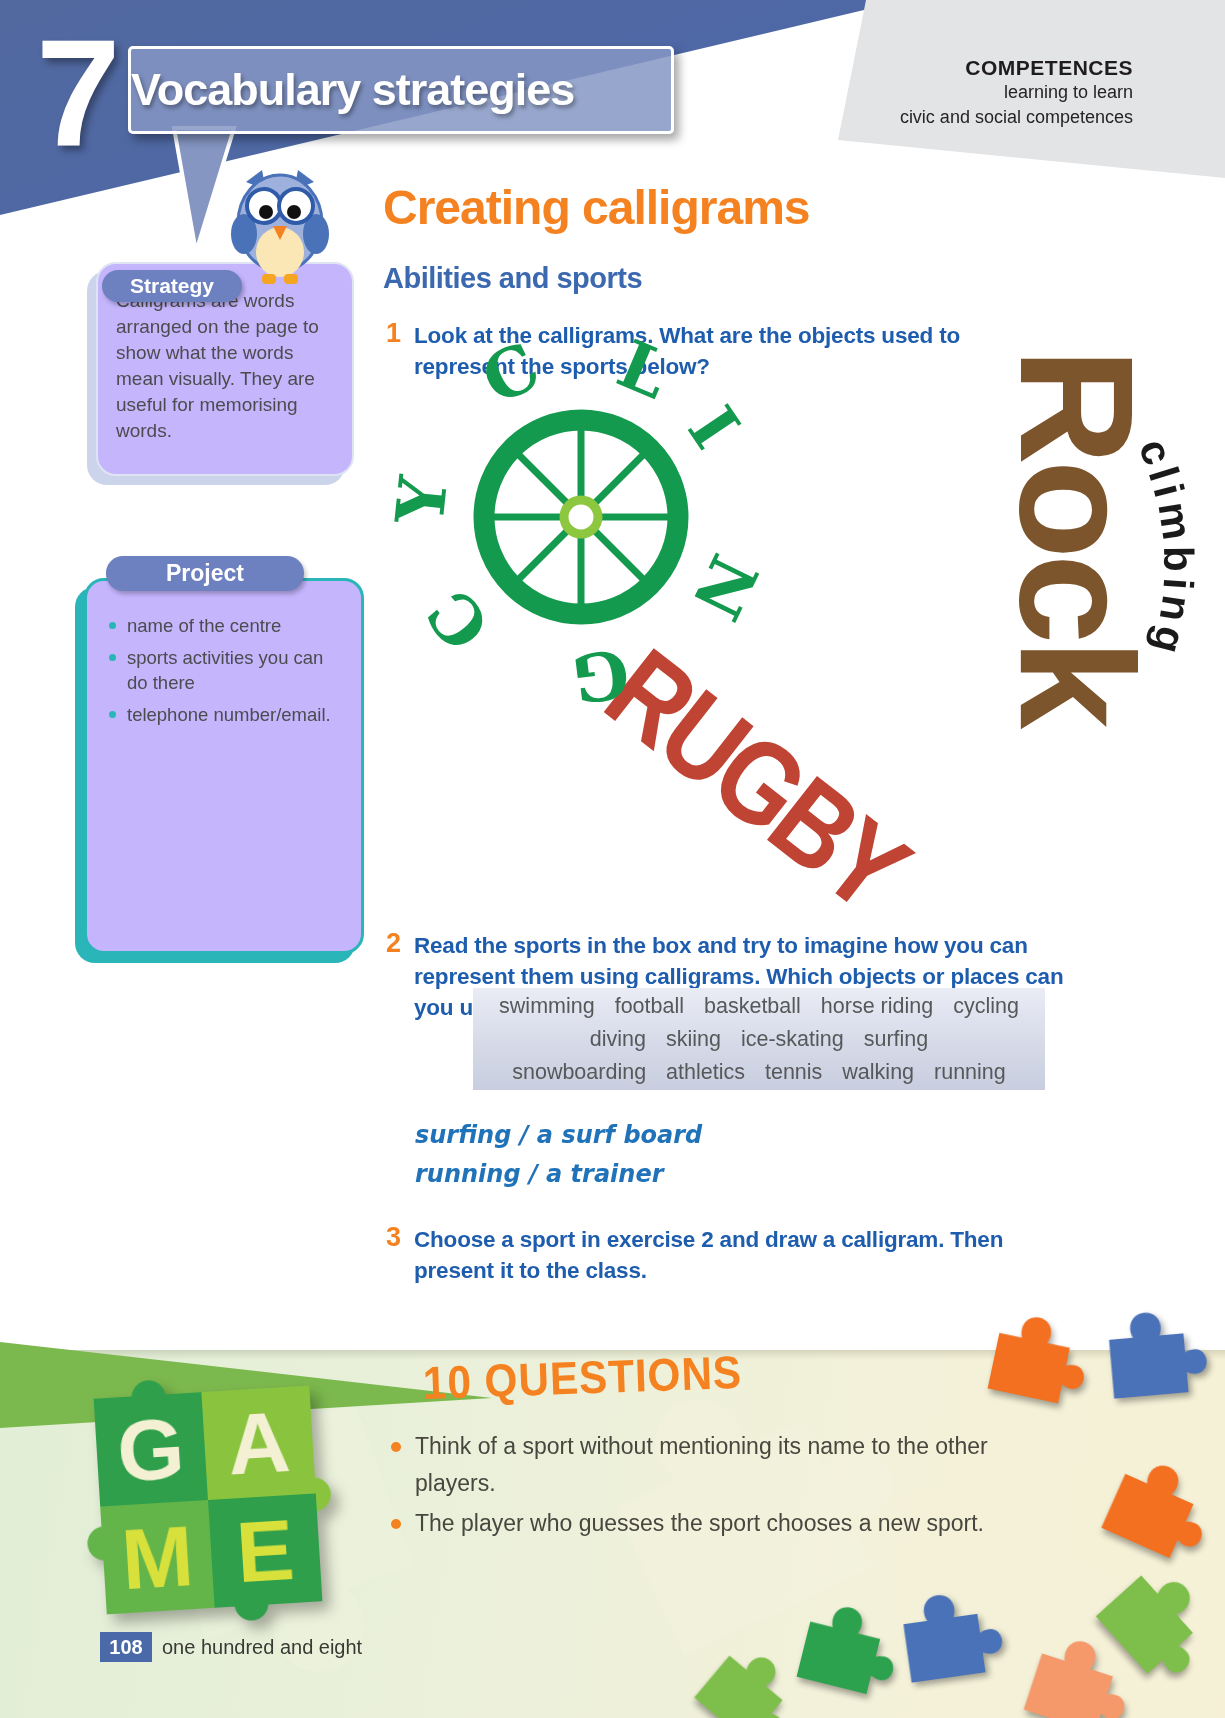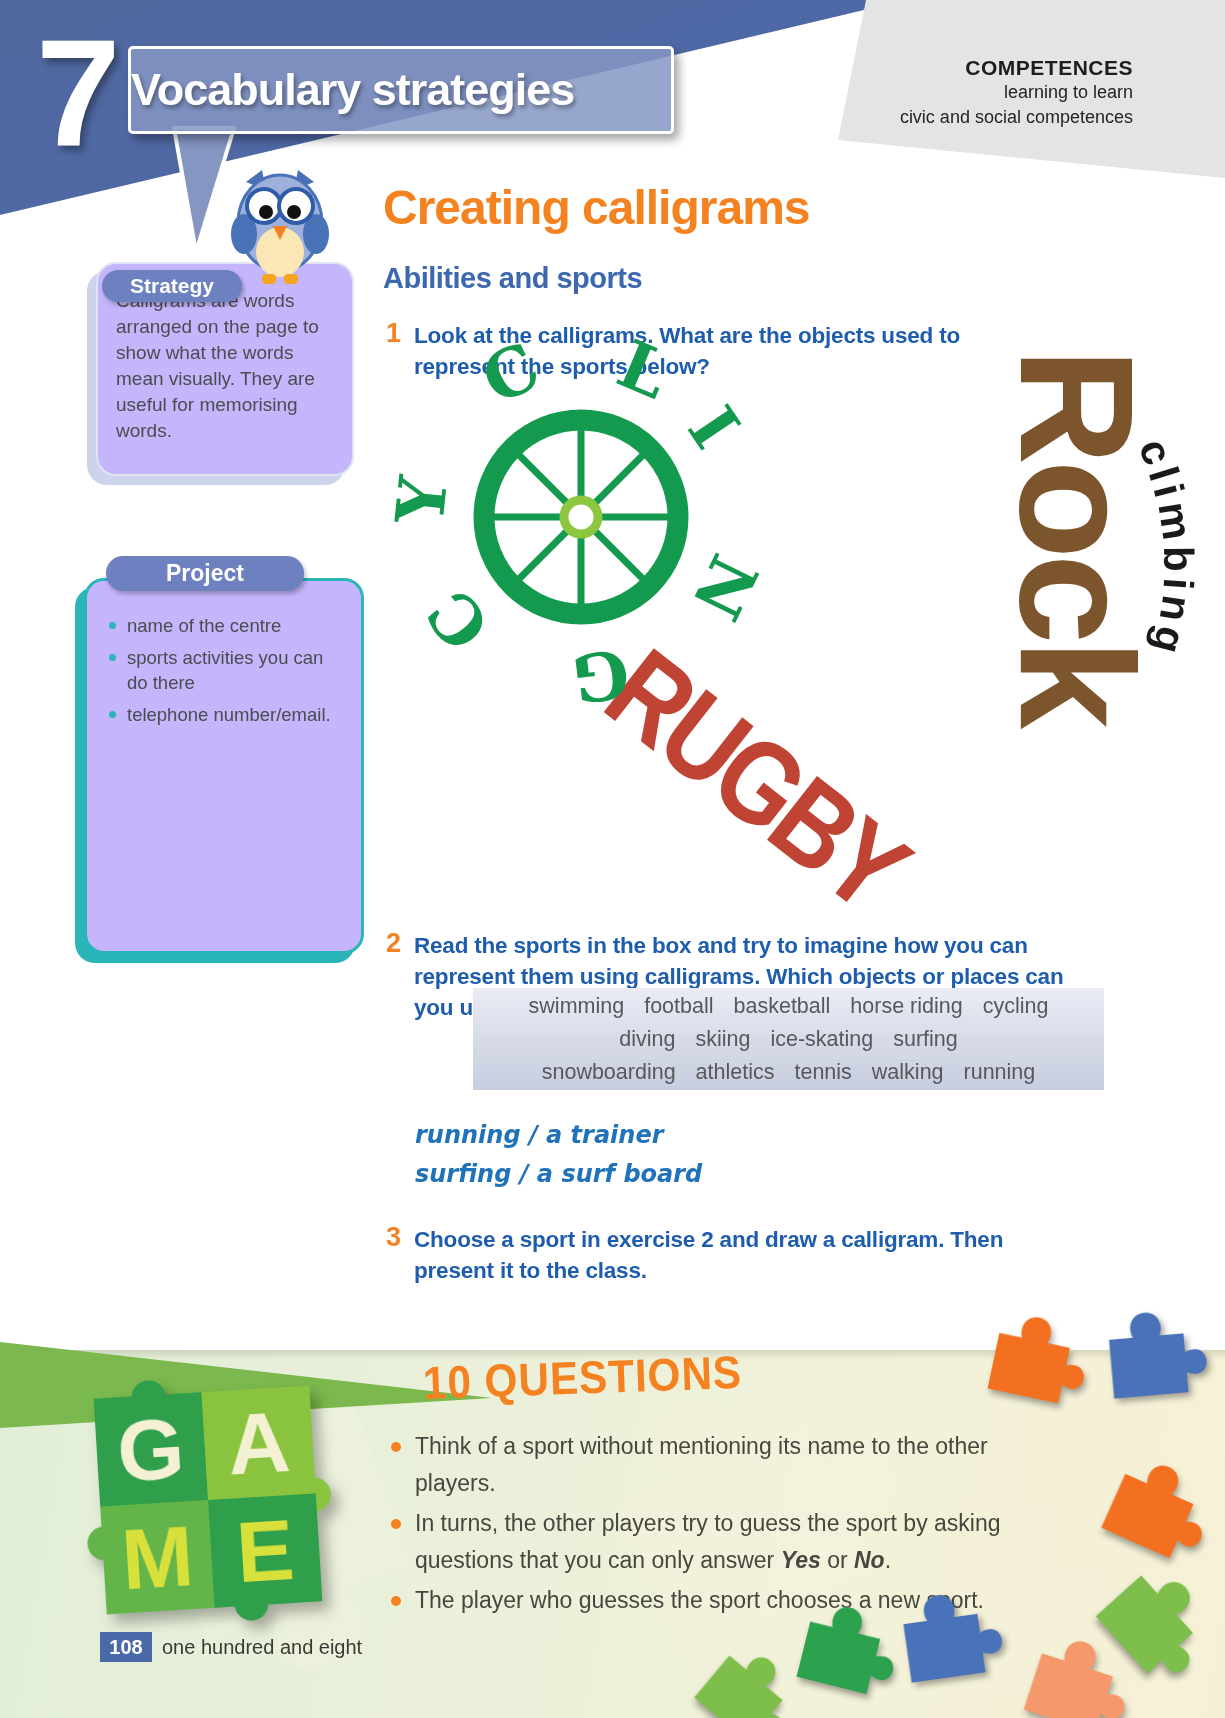--- a/index.html
+++ b/index.html
@@ -65,21 +65,21 @@
   .climb-svg{position:absolute;left:1028px;top:438px;}
   .climb-svg text{font-family:"Liberation Sans",sans-serif;font-size:42px;font-weight:700;
     letter-spacing:5px;fill:#1a1a1a;}
 
   
   .rugby-word{position:absolute;left:586px;top:722px;width:340px;text-align:center;
     transform:rotate(38deg) scaleY(1.18);font-size:100px;font-weight:900;
     letter-spacing:-5px;color:#bf4434;font-family:"Liberation Sans",sans-serif;}
 
   
-  .word-box{position:absolute;left:473px;top:988px;width:631px;height:102px;
+  .word-box{position:absolute;left:473px;top:988px;width:572px;height:102px;
     background:linear-gradient(#eaecf5 0%,#d6dae8 55%,#c8cedf 100%);
     display:flex;flex-direction:column;justify-content:center;z-index:2;}
   .wb-row{text-align:center;line-height:33px;font-size:21.5px;color:#57585a;}
   .wb-row span{margin:0 10px;white-space:nowrap;}
 
   .answers{position:absolute;left:415px;top:1116px;color:#2173b9;font-size:24px;
     line-height:39px;font-weight:700;font-style:italic;font-family:"DejaVu Sans",sans-serif;}
 
   
   .game-panel{position:absolute;left:0;top:1350px;width:1225px;height:368px;
@@ -222,22 +222,22 @@
     </div>
     <div class="wb-row">
       <span>diving</span><span>skiing</span><span>ice-skating</span><span>surfing</span>
     </div>
     <div class="wb-row">
       <span>snowboarding</span><span>athletics</span><span>tennis</span><span>walking</span><span>running</span>
     </div>
   </div>
 
   <div class="answers">
+    <div>surfing / a surf board</div>
     <div>running / a trainer</div>
-    <div>surfing / a surf board</div>
   </div>
 
   <div class="ex-num" style="left:386px;top:1222px;">3</div>
   <div class="ex-text" style="left:414px;top:1224px;width:640px;">Choose a sport in exercise 2 and draw a calligram. Then present it to the class.</div>
 
   <div class="game-panel">
     <svg class="watermark" style="left:110px;top:70px;opacity:.55;transform:rotate(160deg);" width="330" height="280">
         <use href="#puz" style="fill:#eef3dd"></use>
       </svg>
     <svg class="watermark" style="left:590px;top:20px;opacity:.6;transform:rotate(-25deg);" width="310" height="260">
@@ -271,23 +271,20 @@
     </div>
   </div>
 
   <div class="game-title">10 QUESTIONS</div>
 
   <div class="game-rules">
     <div class="rule">
       <span>Think of a sport without mentioning its name to the other players.</span>
     </div>
     <div class="rule">
-      <span>In turns, the other players try to guess the sport by asking questions that you can only answer </span><span class="em">Yes</span><span> or </span><span class="em">No</span><span>.</span>
-    </div>
-    <div class="rule">
       <span>The player who guesses the sport chooses a new sport.</span>
     </div>
   </div>
 
   <svg class="piece" style="left:983px;top:1312px;transform:rotate(12deg);" width="108" height="92">
       <use href="#puz" style="fill:#f37021"></use>
     </svg>
   <svg class="piece" style="left:1098px;top:1306px;transform:rotate(-5deg);" width="112" height="95">
       <use href="#puz" style="fill:#4a72b8"></use>
     </svg>

